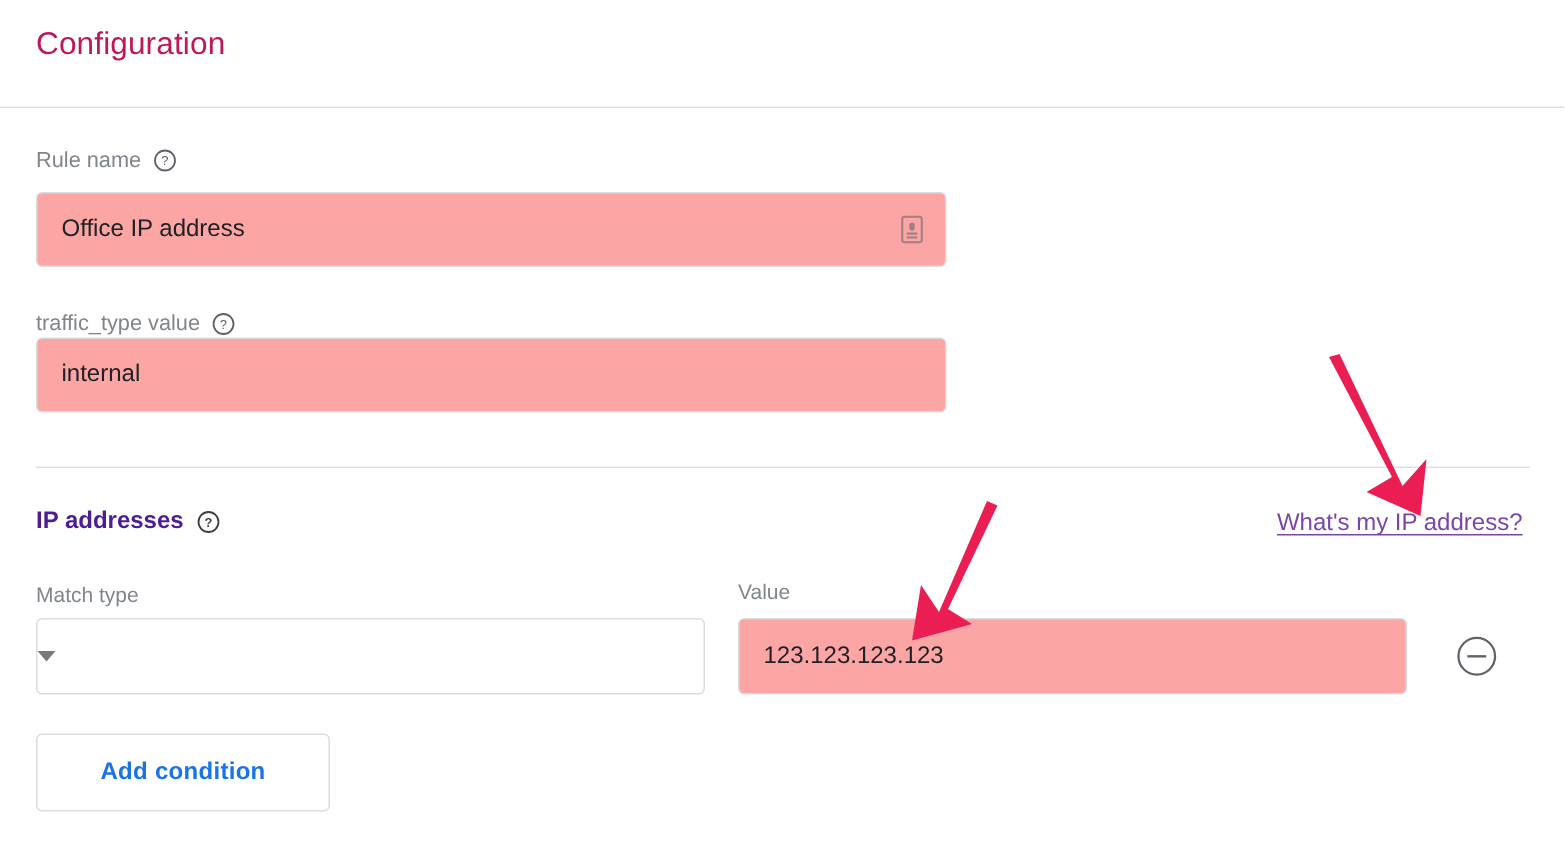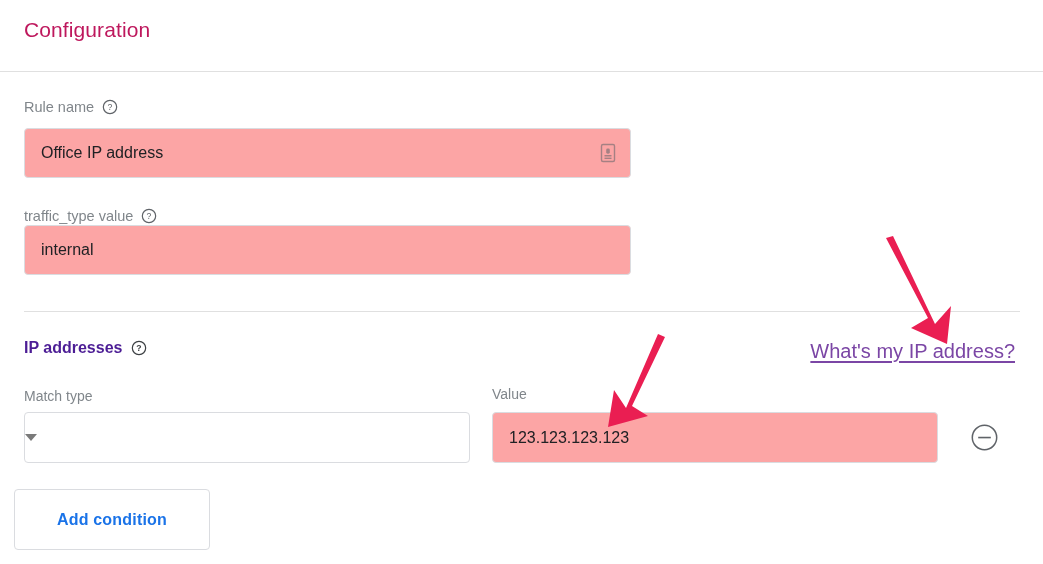--- a/index.html
+++ b/index.html
@@ -97,21 +97,21 @@
     align-items: center;
     gap: 9px;
     white-space: nowrap;
   }
 
   
   .ip-link {
     position: absolute;
     right: 28px;
     top: 340px;
-    font-size: 20px;
+    font-size: 16px;
     color: #7b46a5;
     text-decoration: underline;
     text-underline-offset: 3px;
     cursor: pointer;
     white-space: nowrap;
     text-align: center;
   }
 
   
   .small-label {
@@ -166,24 +166,24 @@
     top: 424px;
     width: 27px;
     height: 27px;
     cursor: pointer;
   }
   .remove-btn svg { display: block; }
 
   
   .add-condition {
     position: absolute;
-    left: 14px;
+    left: 24px;
     top: 489px;
     width: 196px;
-    height: 61px;
+    height: 52px;
     box-sizing: border-box;
     border: 1px solid #dadce0;
     border-radius: 4px;
     background: #fff;
     color: #1a73e8;
     font-size: 16px;
     font-weight: 700;
     display: flex;
     align-items: center;
     justify-content: center;

